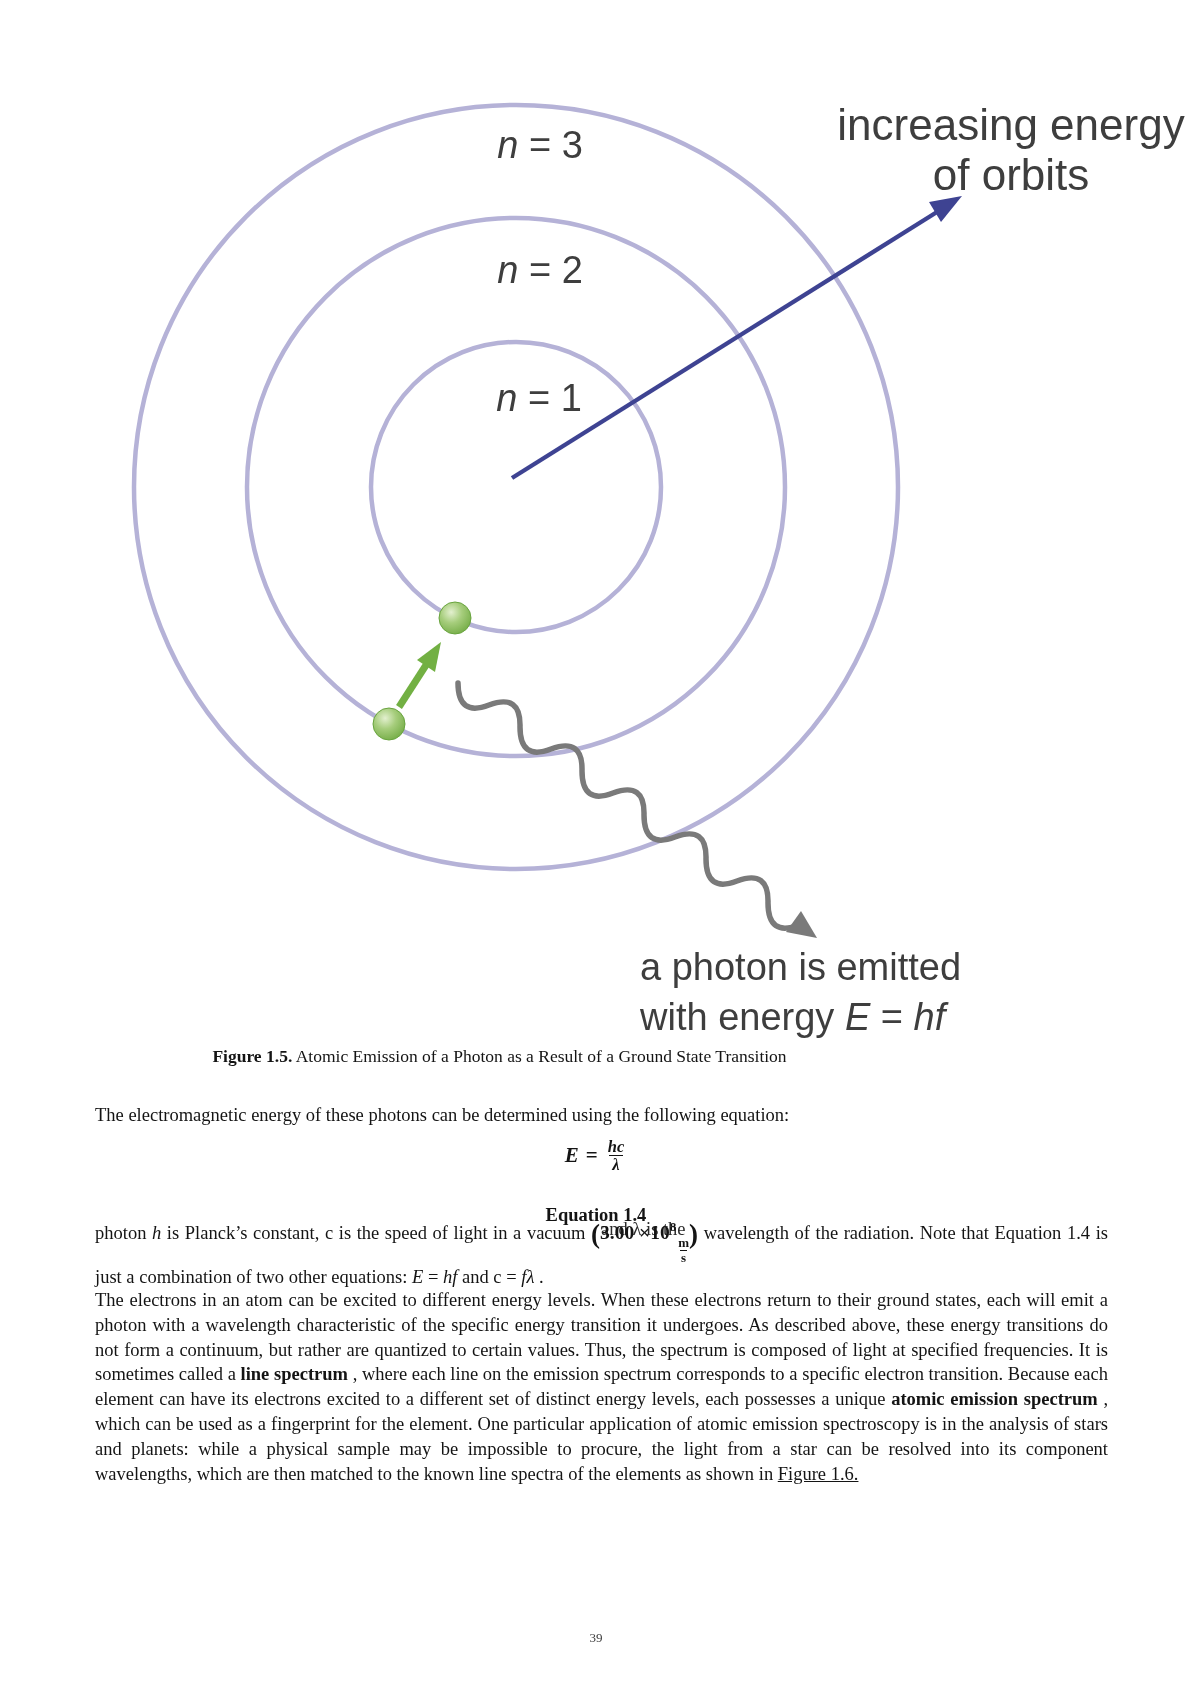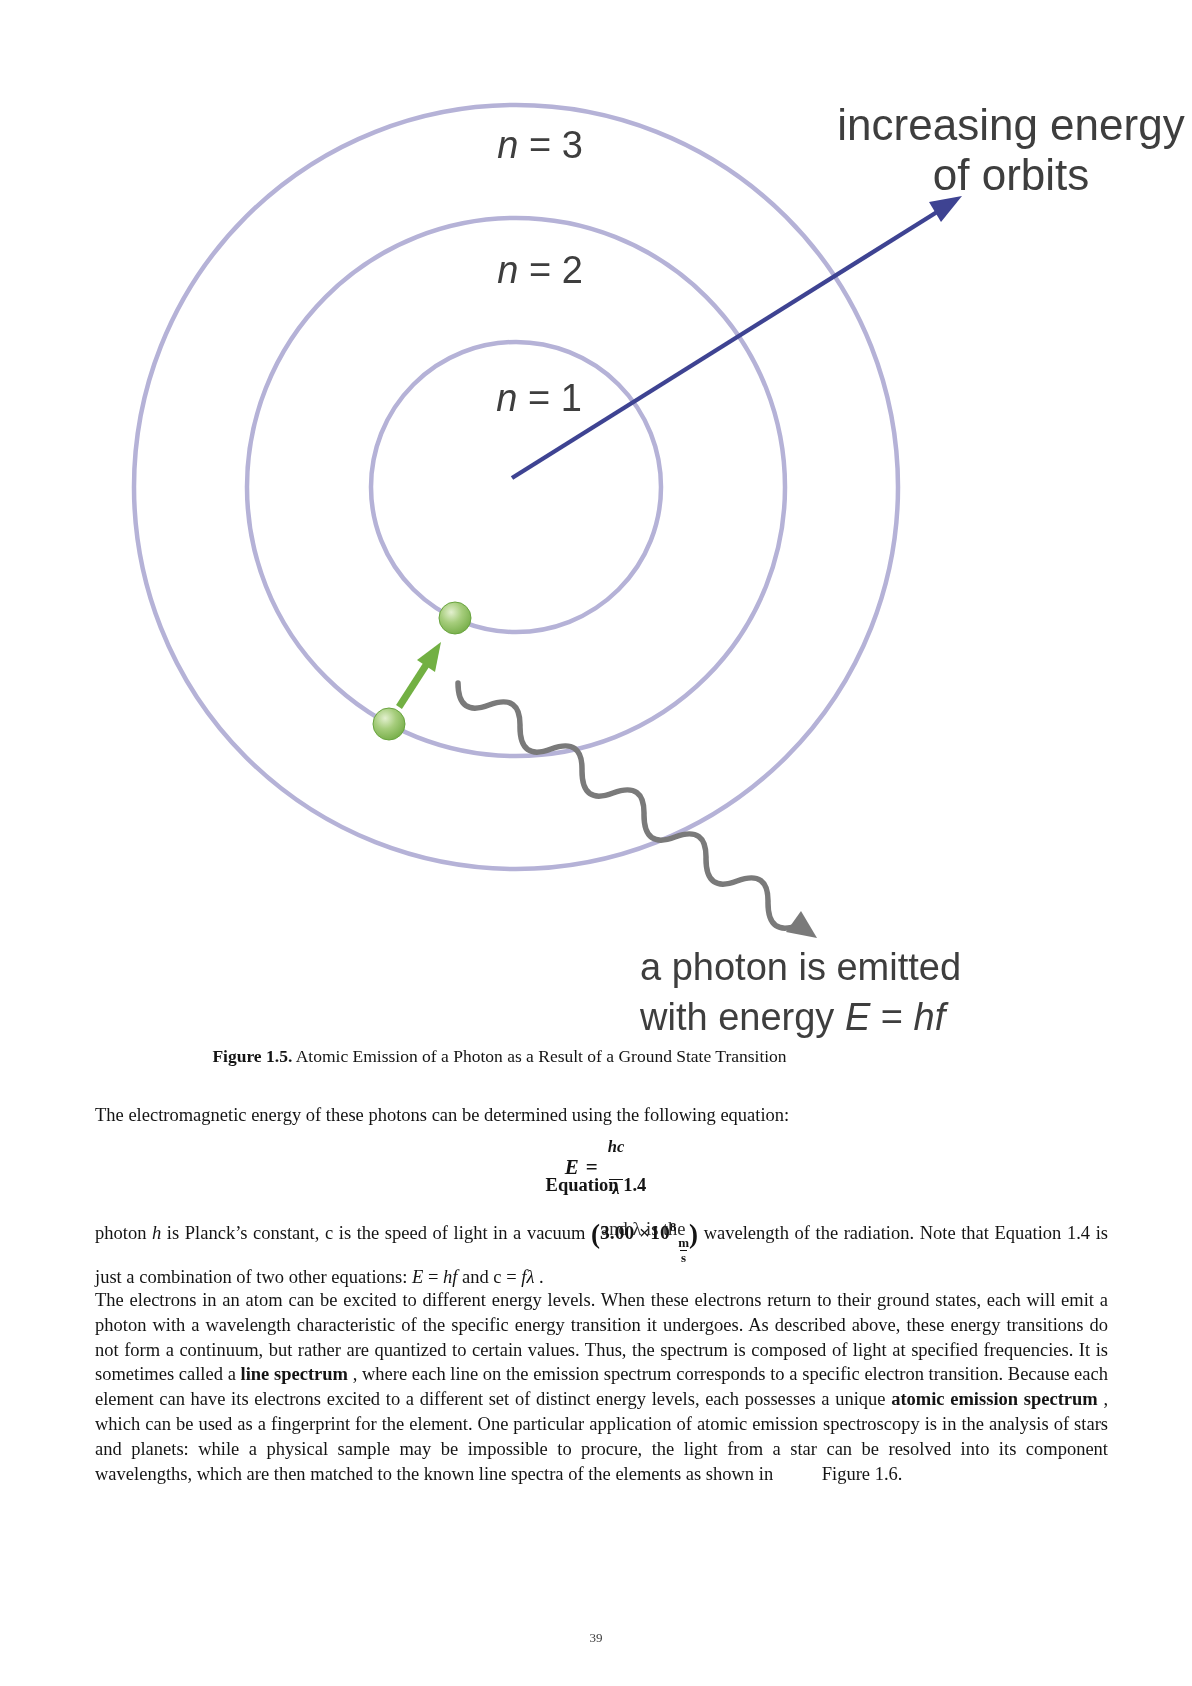--- a/index.html
+++ b/index.html
@@ -8,36 +8,36 @@
   .abs{position:absolute;}
   .diagram-svg{position:absolute;left:0;top:0;}
   .dlabel{font-family:"Liberation Sans", sans-serif;color:#3e3e3e;}
   .inc-label{left:822px;top:100px;width:378px;font-size:44px;line-height:50px;text-align:center;white-space:nowrap;}
   .photon-label{left:640px;top:942px;width:360px;font-size:38px;line-height:50px;text-align:left;white-space:nowrap;}
   .caption{left:0;top:1046px;width:999px;text-align:center;font-size:17.5px;margin:0;}
   .intro{left:95px;top:1105px;width:1012px;font-size:18.5px;margin:0;}
   .eqn{left:0;top:1138px;width:1192px;display:flex;justify-content:center;align-items:center;gap:7px;
        font-weight:bold;font-size:21px;}
   .eqn .lhs{font-style:italic;}
-  .frac{display:inline-flex;flex-direction:column;align-items:center;line-height:1.05;font-size:16.5px;gap:24px;}
+  .frac{display:inline-flex;flex-direction:column;align-items:center;line-height:1.05;font-size:16.5px;}
   .frac .num{font-style:italic;padding:0 3px;}
   .frac .den{border-top:1.7px solid #141414;padding:0 3px;font-style:italic;}
-  .eqlabel{left:0;top:1175px;width:1192px;text-align:center;font-weight:bold;font-size:18.5px;margin:0;}
+  .eqlabel{left:0;top:1205px;width:1192px;text-align:center;font-weight:bold;font-size:18.5px;margin:0;}
   .bodytext{left:95px;width:1013px;font-size:18.5px;text-align:justify;margin:0;}
   .where{top:1214px;line-height:26.5px;}
   .main{top:1288px;line-height:24.8px;}
   .overlap{position:relative;display:inline-block;vertical-align:baseline;}
   .overlap .under{position:absolute;left:10px;top:2px;white-space:nowrap;color:#2c2c2c;z-index:1;}
   .overlap .formula{position:relative;z-index:2;font-weight:bold;white-space:nowrap;font-size:19.5px;}
   .bigparen{font-size:27px;font-weight:bold;vertical-align:-4px;line-height:1;}
   .sup8{font-size:13px;vertical-align:8px;}
   .sfrac{display:inline-flex;flex-direction:column;align-items:center;font-size:13px;font-weight:bold;
          vertical-align:-8px;line-height:1.05;margin-left:2px;}
   .sfrac .d{border-top:1.4px solid #141414;padding:0 1px;}
-  .figlink{color:#141414;cursor:pointer;margin-left:44px;}
+  .figlink{color:#141414;text-decoration:underline;cursor:pointer;}
   .pagenum{left:0;top:1630px;width:1192px;text-align:center;font-size:13px;color:#3a3a3a;}
   i.run{font-style:italic;}
   b.run{font-weight:bold;}
 </style>
 </head>
 <body>
 
 <svg class="diagram-svg" width="1192" height="1080" viewBox="0 0 1192 1080">
   <defs>
     <radialGradient id="gball" cx="38%" cy="32%" r="75%">

